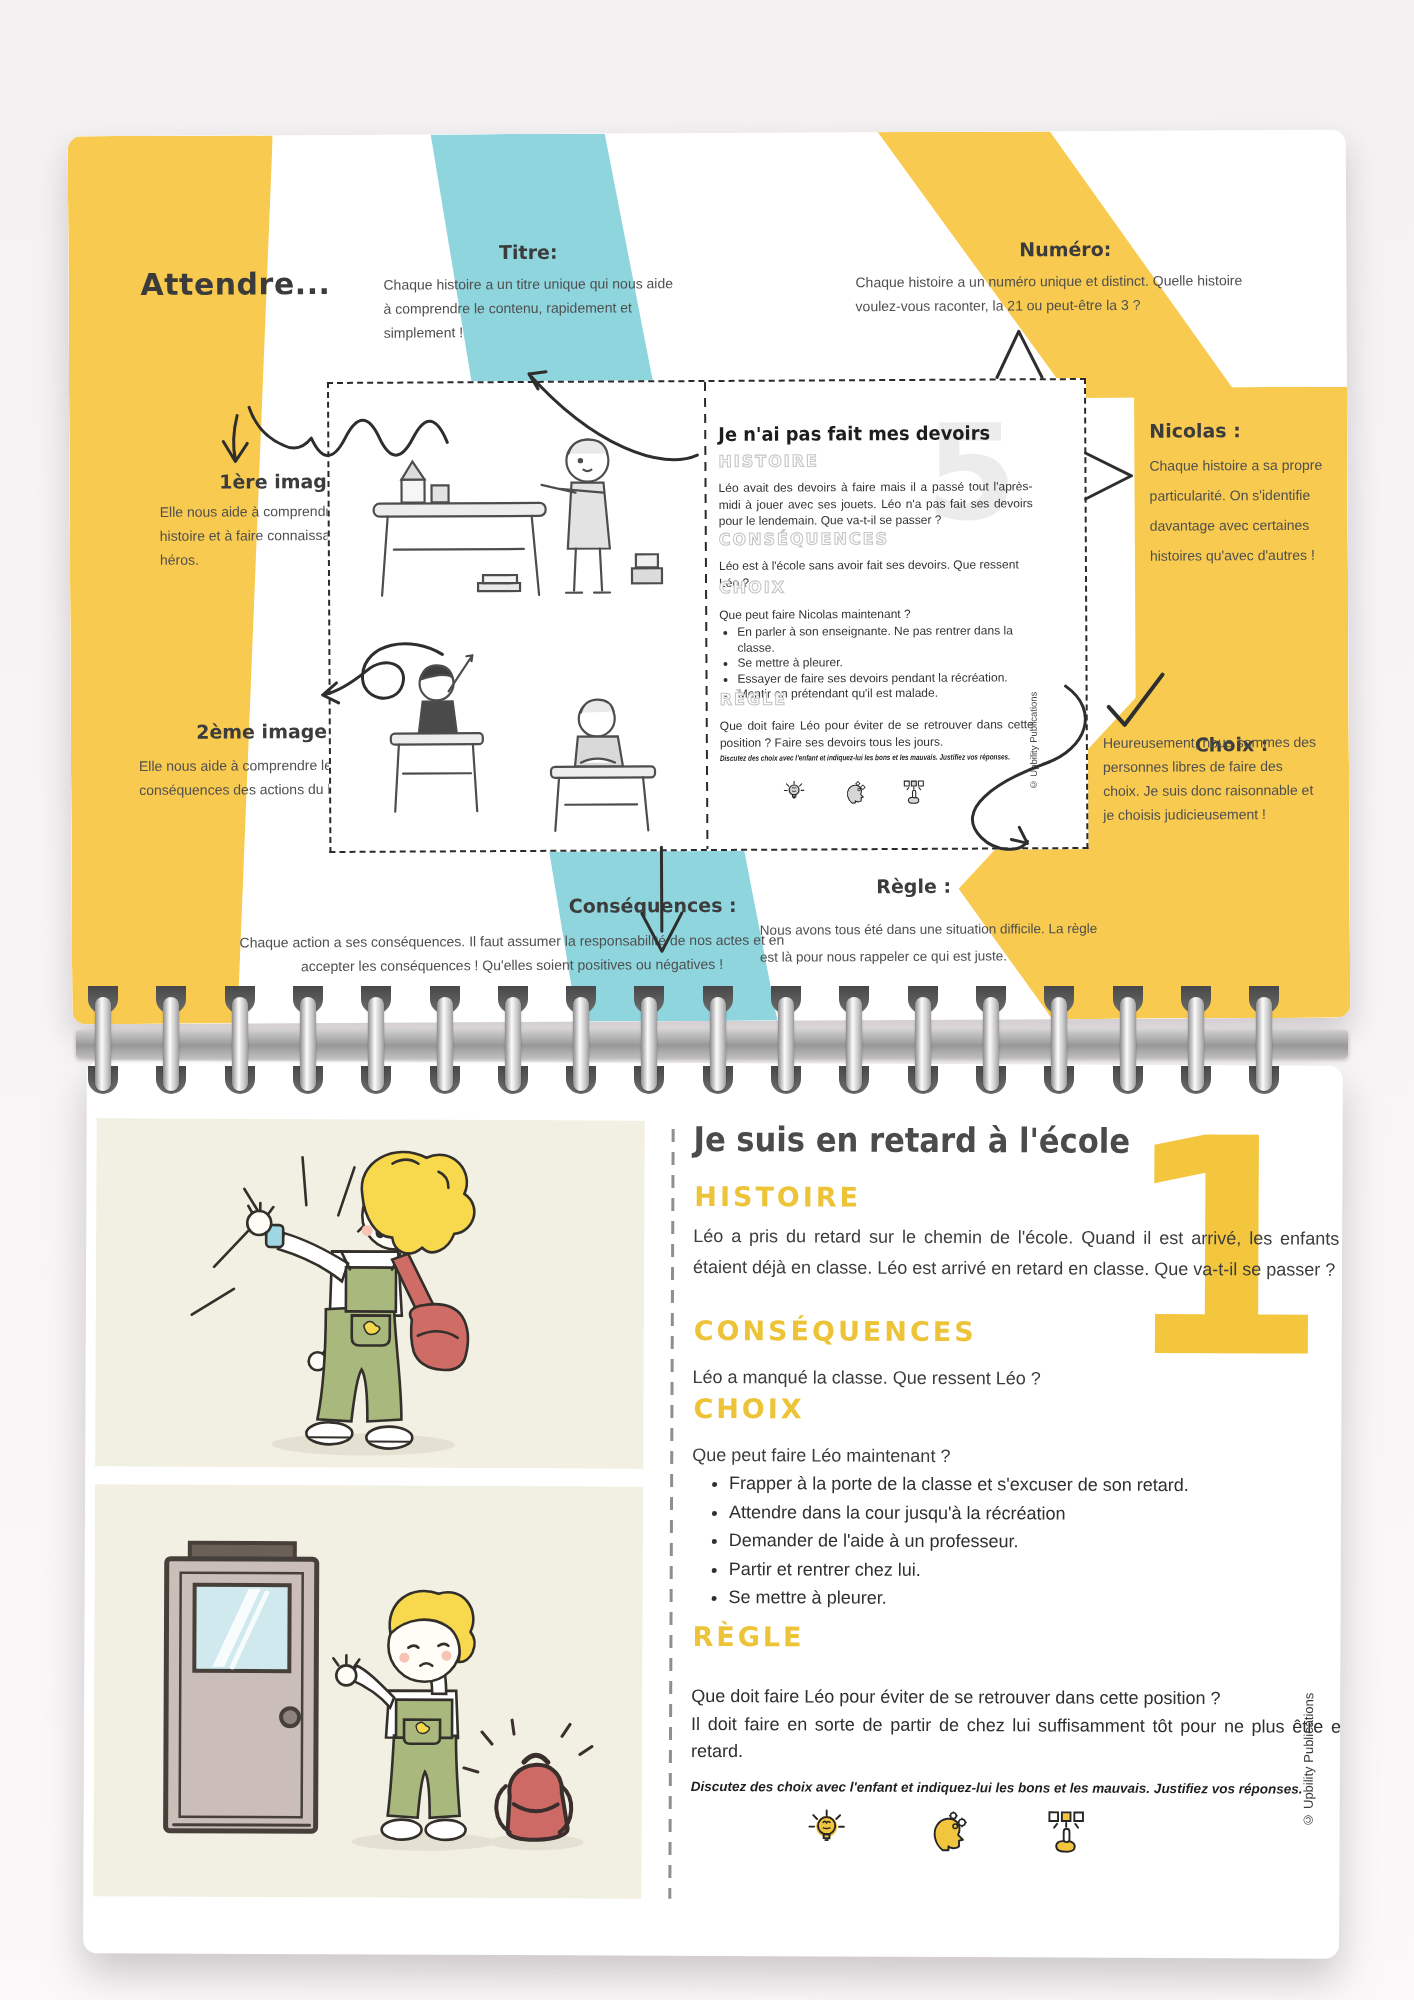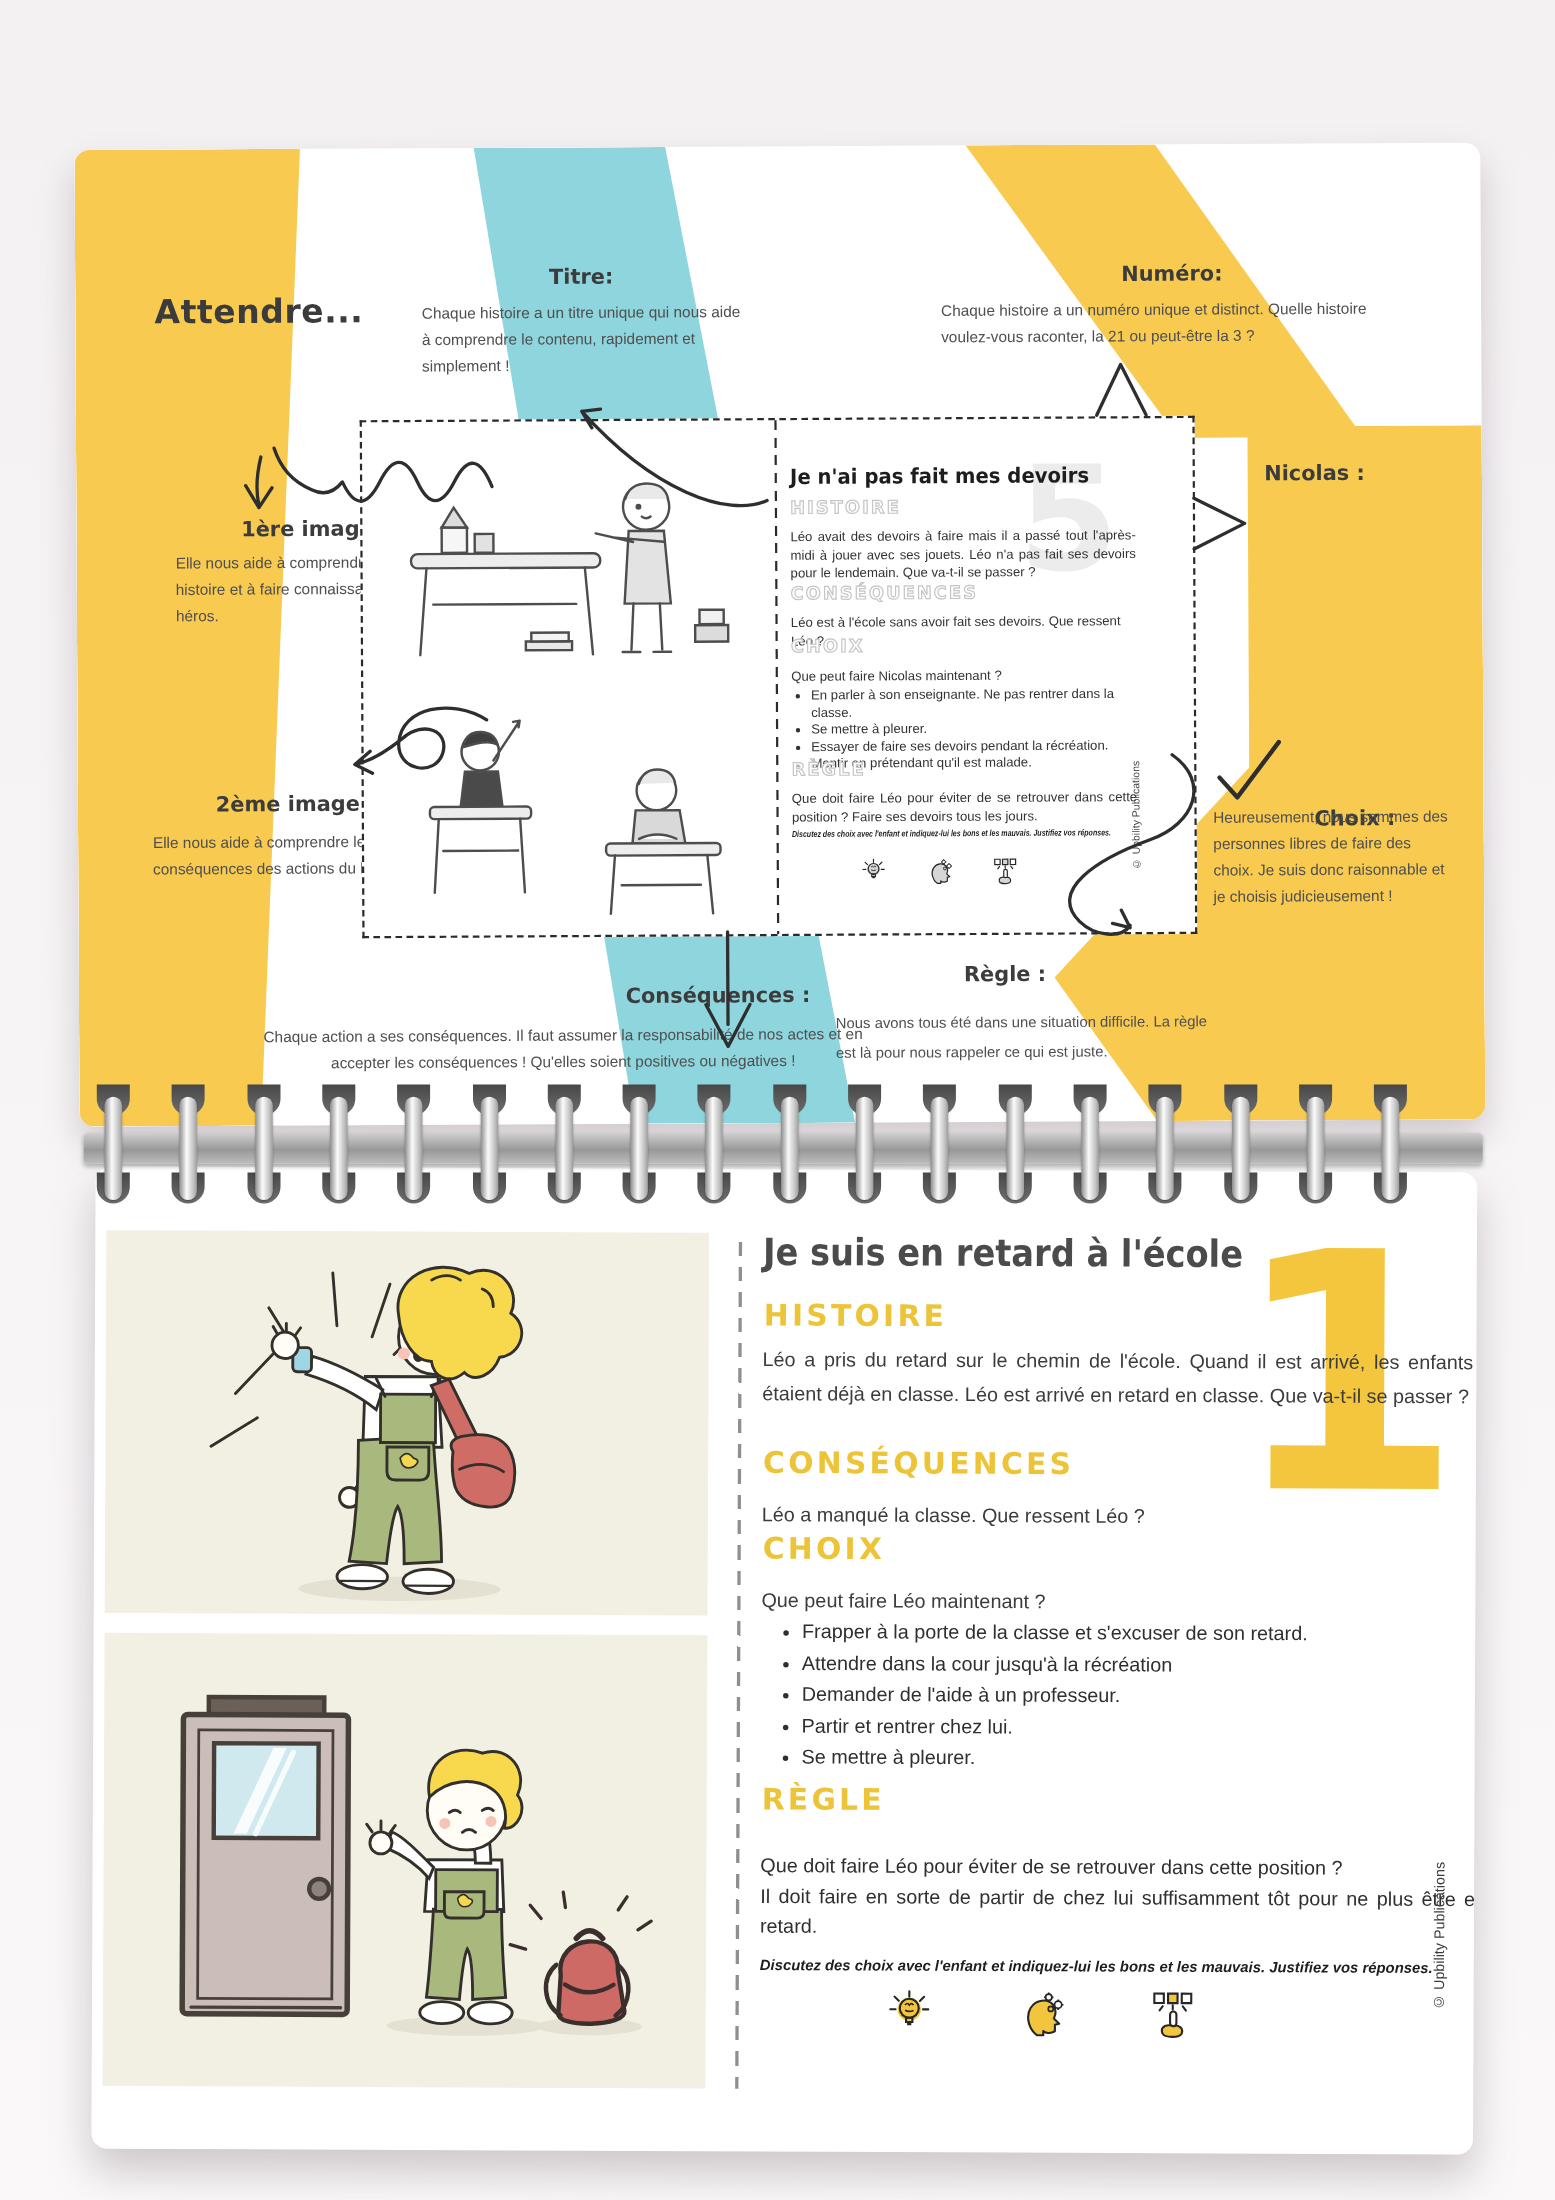--- a/index.html
+++ b/index.html
@@ -137,20 +137,21 @@
   <div class="abs anno-label ctr a-num-l">Numéro:</div>
   <div class="abs anno-text a-num-t">Chaque histoire a un numéro unique et distinct. Quelle histoire voulez-vous raconter, la 21 ou peut-être la 3 ?</div>
 
   <div class="abs anno-label ctr a-p1-l">1ère image</div>
   <div class="abs anno-text a-p1-t">Elle nous aide à comprendre notre histoire et à faire connaissance avec le héros.</div>
 
   <div class="abs anno-label ctr a-p2-l">2ème image :</div>
   <div class="abs anno-text a-p2-t">Elle nous aide à comprendre les conséquences des actions du héros.</div>
 
   <div class="abs anno-label a-hi-l">Nicolas :</div>
+  <div class="abs anno-text a-hi-t">Chaque histoire a sa propre particularité. On s'identifie davantage avec certaines histoires qu'avec d'autres !</div>
 
   <div class="abs anno-label a-ch-l">Choix :</div>
   <div class="abs anno-text a-ch-t">Heureusement, nous sommes des personnes libres de faire des choix. Je suis donc raisonnable et je choisis judicieusement !</div>
 
   <div class="abs anno-label ctr a-re-l">Règle :</div>
   <div class="abs anno-text a-re-t">Nous avons tous été dans une situation difficile. La règle est là pour nous rappeler ce qui est juste.</div>
 
   <div class="abs anno-label a-co-l">Conséquences :</div>
   <div class="abs anno-text ctr a-co-t">Chaque action a ses conséquences. Il faut assumer la responsabilité de nos actes et en accepter les conséquences ! Qu'elles soient positives ou négatives !</div>
 

